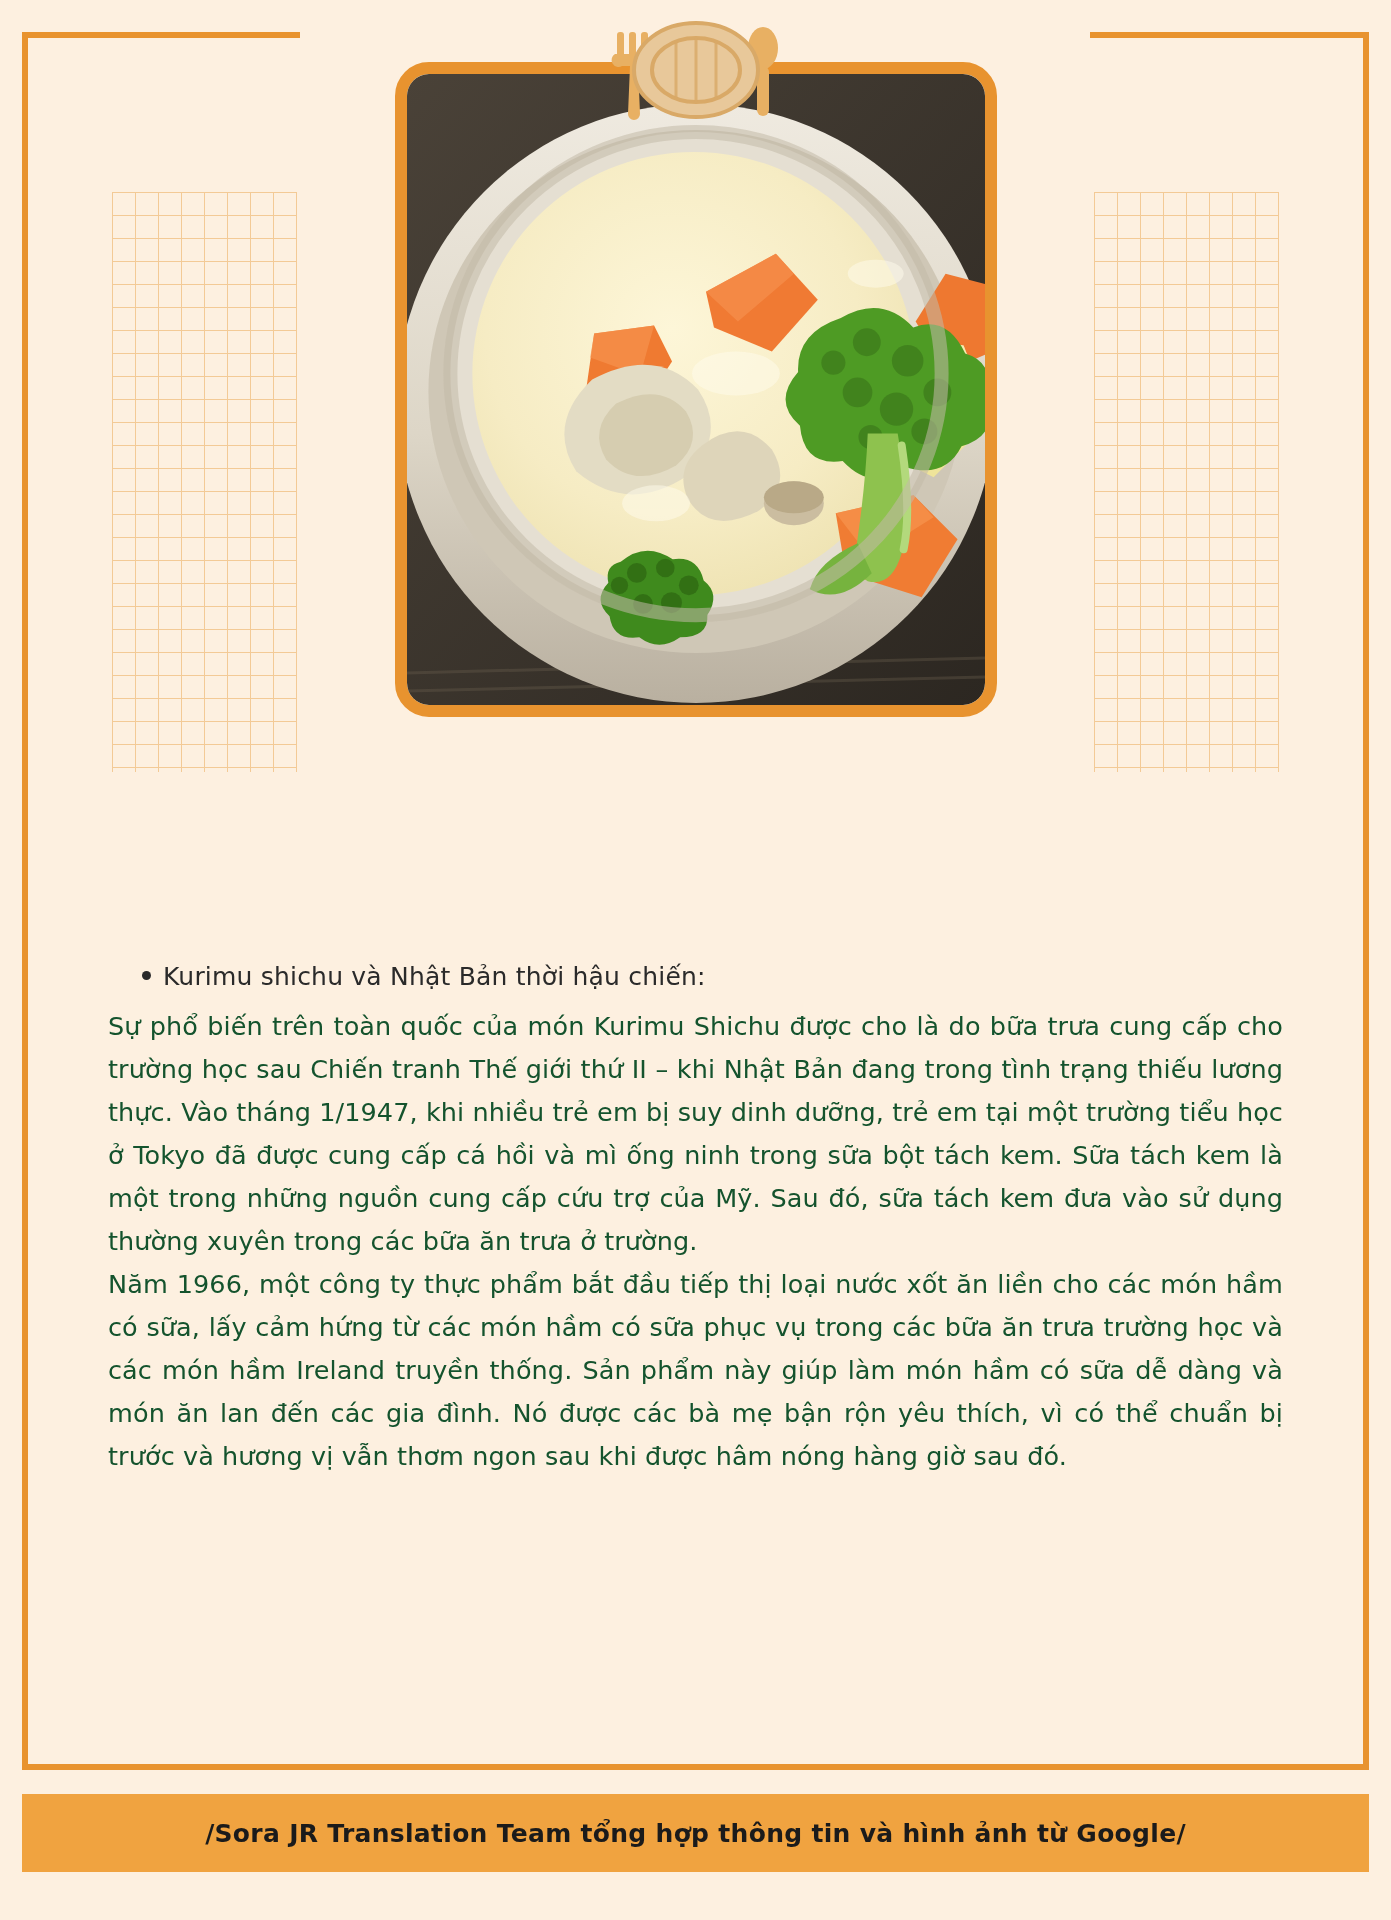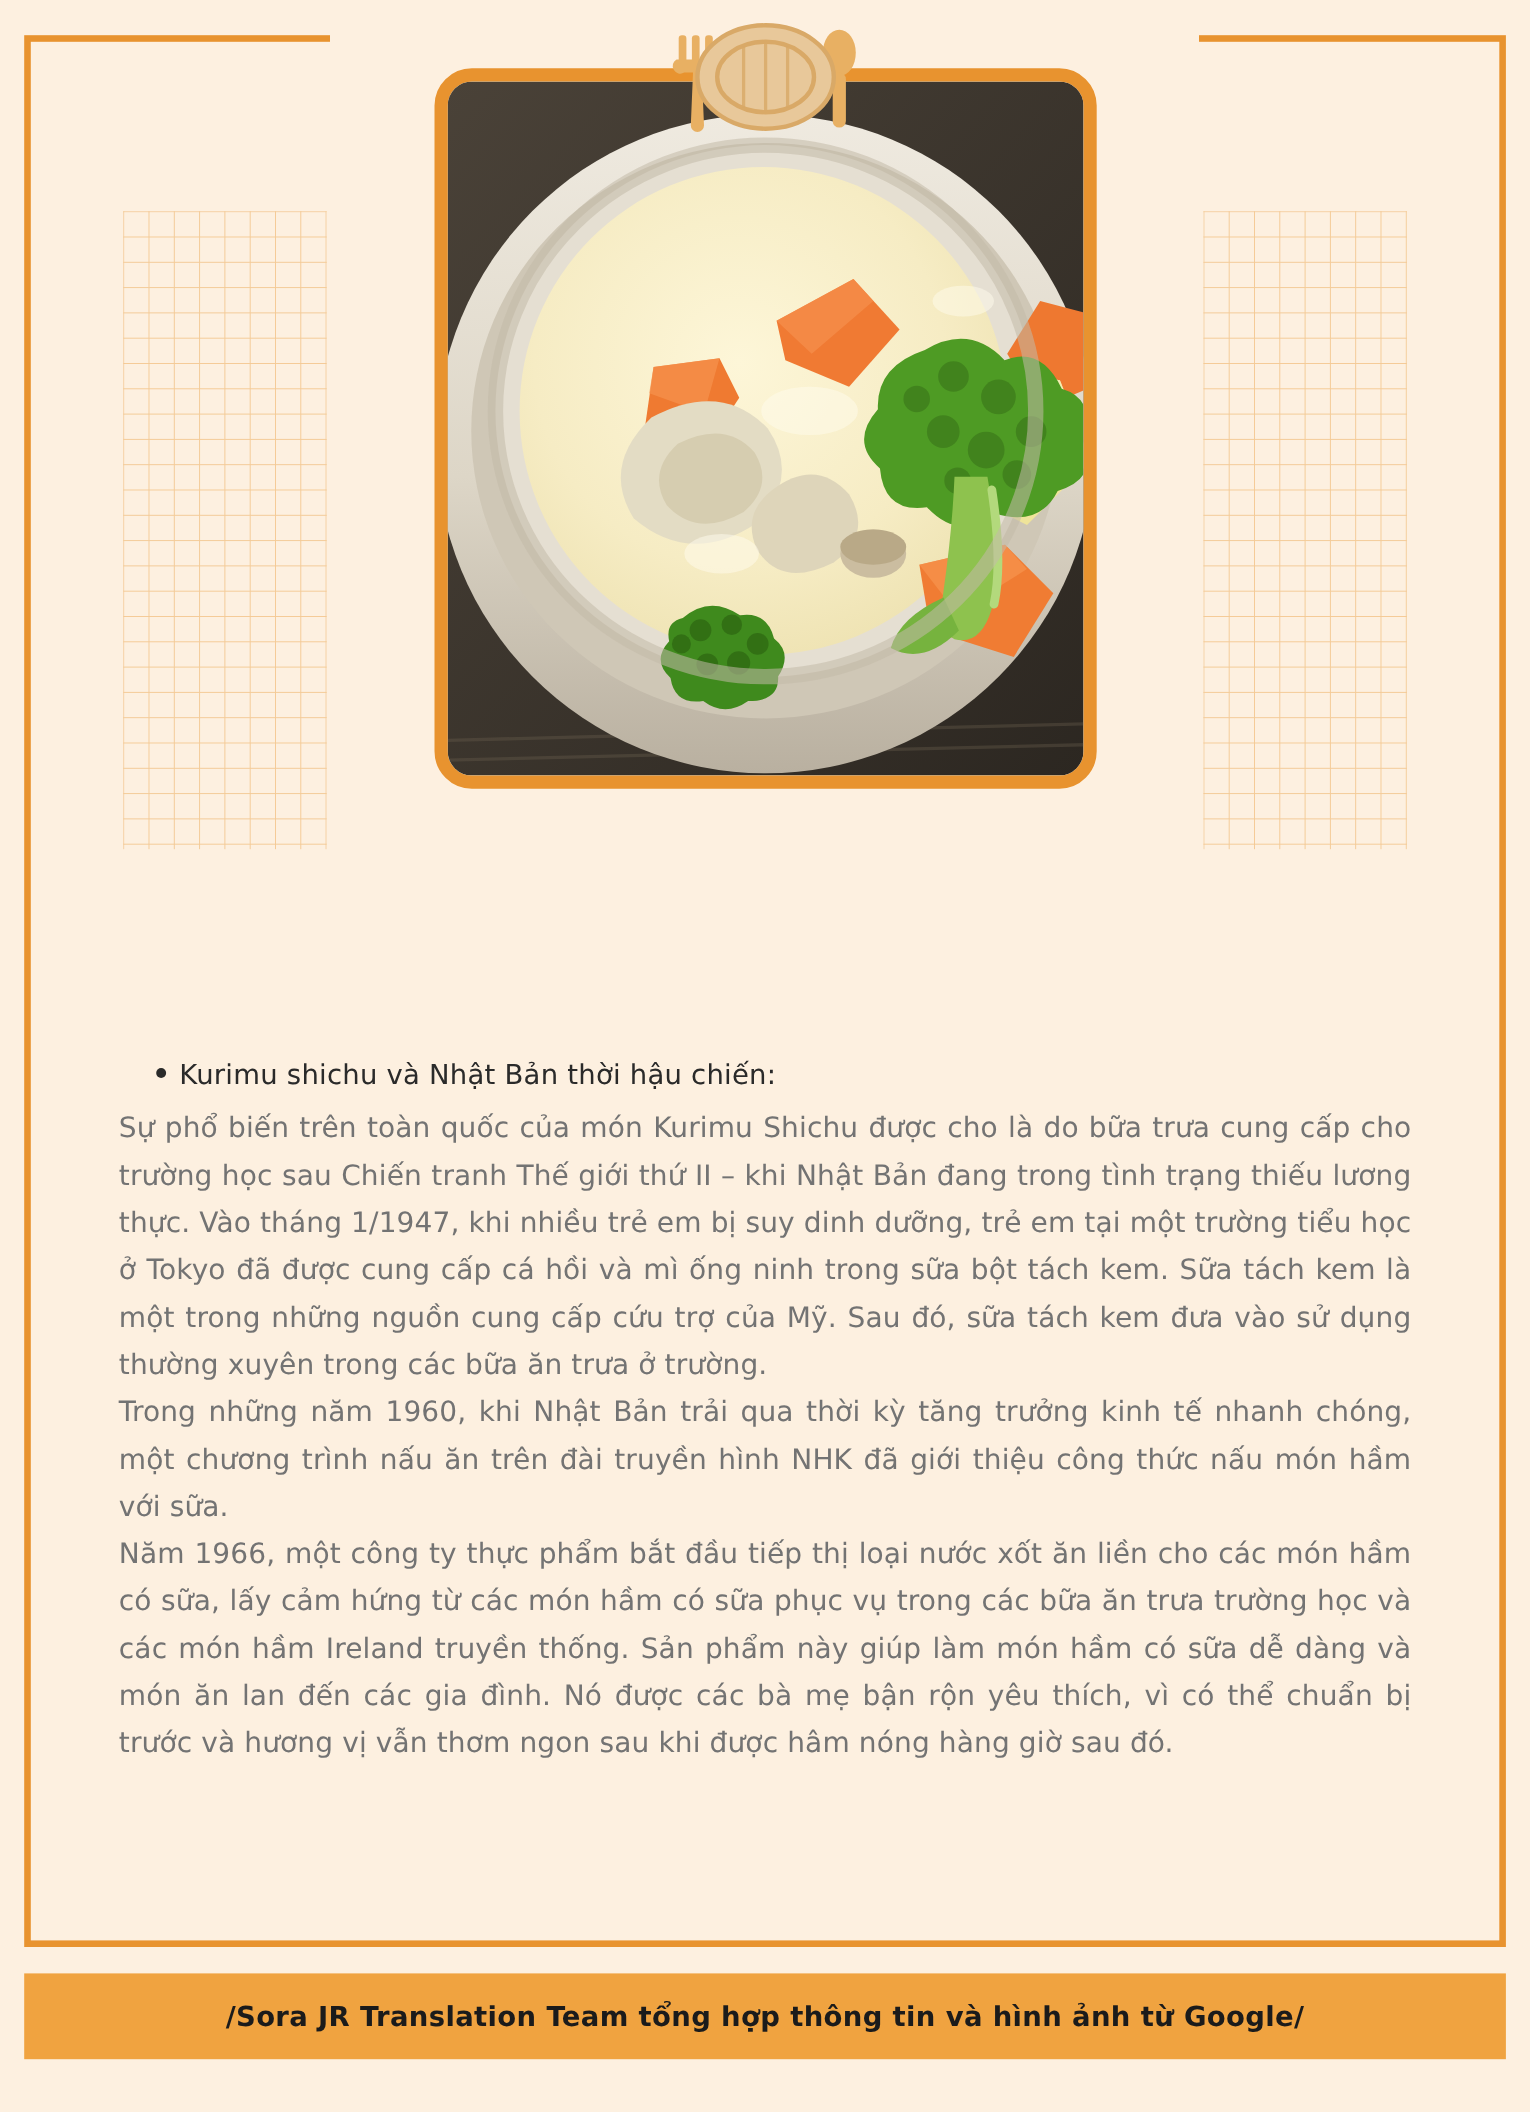--- a/index.html
+++ b/index.html
@@ -109,21 +109,21 @@
     background: #2a2a2a;
     margin-right: 12px;
     vertical-align: middle;
     position: relative;
     top: -3px;
   }
   p.para {
     margin: 0;
     font-size: 25.5px;
     line-height: 43px;
-    color: #737373;
+    color: #14532d;
     text-align: justify;
     text-justify: inter-word;
     letter-spacing: .1px;
   }
 
   
   .footer {
     position: absolute;
     left: 22px;
     right: 22px;
@@ -277,21 +277,20 @@
         <ellipse cx="290" cy="300" rx="246" ry="242" fill="none" stroke="#c3baa8" stroke-width="14" opacity=".55"></ellipse>
       </svg>
     </div>
   </div>
 
   <div class="content">
     <div class="bullet-line">
       <span class="dot"></span><span>Kurimu shichu và Nhật Bản thời hậu chiến:</span>
     </div>
     <p class="para">Sự phổ biến trên toàn quốc của món Kurimu Shichu được cho là do bữa trưa cung cấp cho trường học sau Chiến tranh Thế giới thứ II – khi Nhật Bản đang trong tình trạng thiếu lương thực. Vào tháng 1/1947, khi nhiều trẻ em bị suy dinh dưỡng, trẻ em tại một trường tiểu học ở Tokyo đã được cung cấp cá hồi và mì ống ninh trong sữa bột tách kem. Sữa tách kem là một trong những nguồn cung cấp cứu trợ của Mỹ. Sau đó, sữa tách kem đưa vào sử dụng thường xuyên trong các bữa ăn trưa ở trường.</p>
-    <p class="para">Trong những năm 1960, khi Nhật Bản trải qua thời kỳ tăng trưởng kinh tế nhanh chóng, một chương trình nấu ăn trên đài truyền hình NHK đã giới thiệu công thức nấu món hầm với sữa.</p>
     <p class="para">Năm 1966, một công ty thực phẩm bắt đầu tiếp thị loại nước xốt ăn liền cho các món hầm có sữa, lấy cảm hứng từ các món hầm có sữa phục vụ trong các bữa ăn trưa trường học và các món hầm Ireland truyền thống. Sản phẩm này giúp làm món hầm có sữa dễ dàng và món ăn lan đến các gia đình. Nó được các bà mẹ bận rộn yêu thích, vì có thể chuẩn bị trước và hương vị vẫn thơm ngon sau khi được hâm nóng hàng giờ sau đó.</p>
   </div>
 
   <div class="footer">
     <span class="footer-text">/Sora JR Translation Team tổng hợp thông tin và hình ảnh từ Google/</span>
   </div>
 
 </div>
 
 </body></html>

